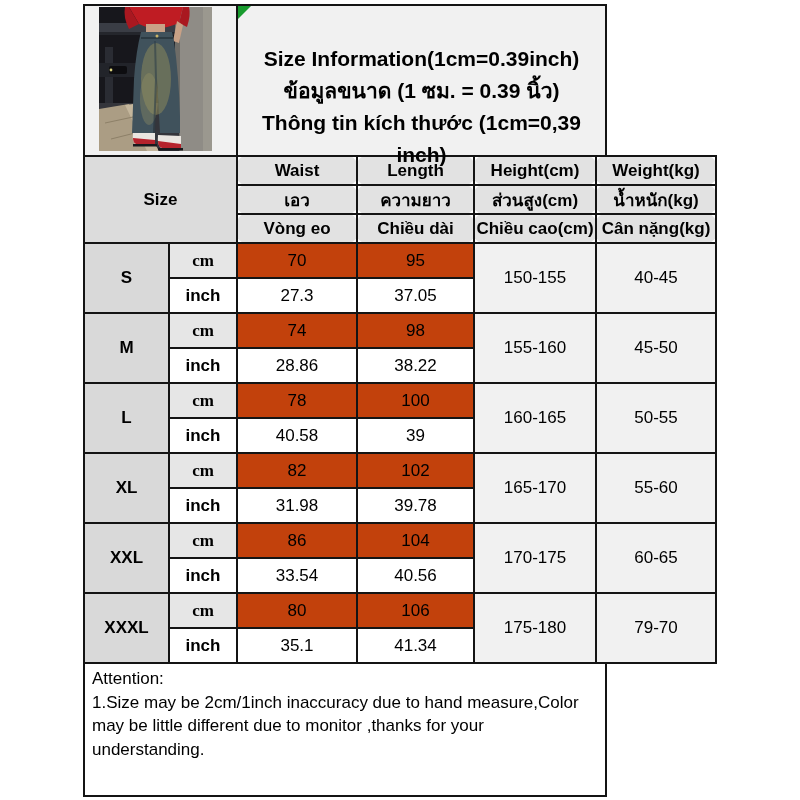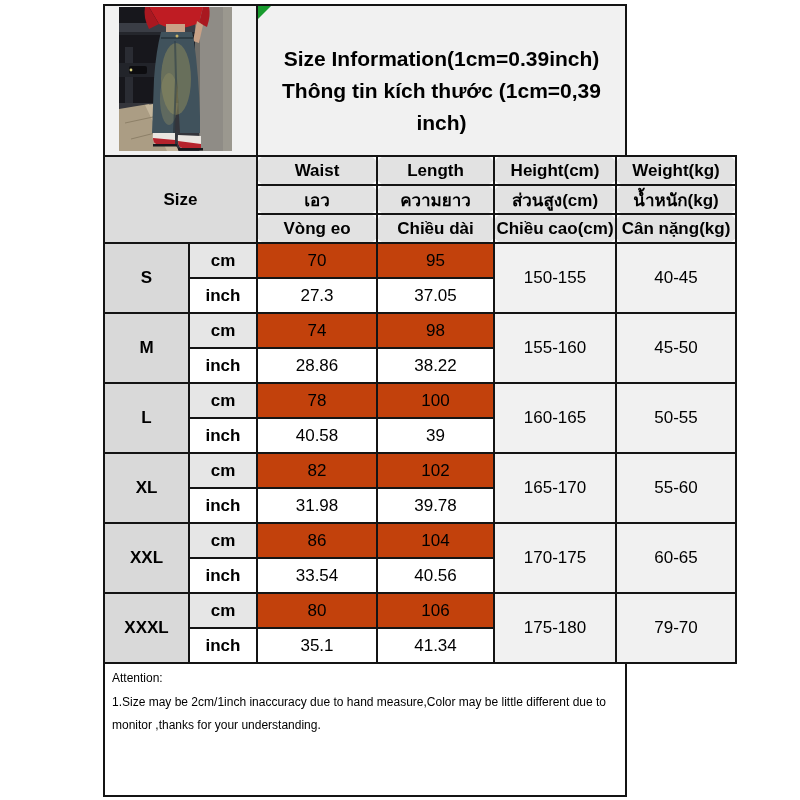--- a/index.html
+++ b/index.html
@@ -1,18 +1,18 @@
 <!DOCTYPE html>
 <html><head>
 <meta charset="utf-8">
 <style>
   html,body{margin:0;padding:0;background:#fff;}
   .sheet{position:relative;width:800px;height:800px;background:#ffffff;overflow:hidden;
          font-family:"Liberation Sans","DejaVu Sans",sans-serif;color:#000;}
-  .content{position:absolute;left:83px;top:4px;width:524px;margin-left:20px;}
+  .content{position:absolute;left:83px;top:4px;width:524px;}
 
   
   .top{display:flex;height:151px;border:2px solid #141414;border-bottom:none;
        background:#f1f1f1;box-sizing:border-box;}
   .photo-cell{width:153px;border-right:2px solid #141414;box-sizing:border-box;
               position:relative;background:#f1f1f1;}
   .photo-frame{position:absolute;left:14px;top:1px;width:113px;height:144px;overflow:hidden;}
   .info-cell{flex:1;position:relative;text-align:center;padding-top:37px;box-sizing:border-box;}
   .corner-tri{position:absolute;left:0;top:0;width:13px;height:13px;
               clip-path:polygon(0 0,100% 0,0 100%);}
@@ -21,29 +21,29 @@
   
   table.size-table{border-collapse:collapse;table-layout:fixed;width:632px;}
   .size-table td{border:2px solid #141414;text-align:center;vertical-align:middle;
                  font-size:17px;padding:0;overflow:hidden;}
   tr.hrow{height:29px;}
   tr.drow{height:35px;}
   .b{font-weight:bold;border-radius:9px;}
   .bg-hdr{background:#e2e2e2;}
   .bg-sizebig{background:#dcdcdc;font-size:31px;font-weight:bold;}
   .bg-sizelabel{background:#d9d9d9;font-weight:bold;}
-  .bg-unitcm{background:#e6e6e6;font-weight:bold;}
+  .bg-unitcm{background:#e6e6e6;font-weight:bold;font-family:Liberation Serif, serif;}
   .bg-valcm{background:#c2410c;}
   .bg-unitinch{background:#ffffff;font-weight:bold;}
   .bg-valinch{background:#ffffff;}
   .bg-range{background:#f1f1f1;}
 
   
   .attention{border:2px solid #141414;border-top:none;height:133px;box-sizing:border-box;
-             padding:3px 16px 0 7px;background:#fff;font-size:12px;line-height:23.5px;text-align:left;}
+             padding:3px 16px 0 7px;background:#fff;font-size:17px;line-height:23.5px;text-align:left;}
 </style>
 </head>
 <body>
 
 <div class="sheet">
   <div class="content">
 
     <div class="top">
       <div class="photo-cell">
         <div class="photo-frame">
@@ -86,20 +86,21 @@
             <path d="M59,128 Q58,138 62,141 L82,141 L82,129 Z" fill="#e9e5e0"></path>
             <path d="M59,134 Q59,140 63,141 L82,141 L82,137 Z" fill="#b5232c"></path>
             <rect x="34" y="137" width="24" height="2.5" fill="#1a1a1e"></rect>
             <rect x="59" y="141" width="25" height="2.5" fill="#1a1a1e"></rect>
           </svg>
         </div>
       </div>
       <div class="info-cell">
         <div class="corner-tri" id="cornerTri" style="background: rgb(24, 155, 46);"></div>
         <div class="t1">Size Information(1cm=0.39inch)</div>
+        <div class="t1">ข้อมูลขนาด (1 ซม. = 0.39 นิ้ว)</div>
         <div class="t1">Thông tin kích thước (1cm=0,39 inch)</div>
       </div>
     </div>
 
     <table class="size-table">
       <colgroup>
         <col style="width:85px">
           <col style="width:68px">
           <col style="width:120px">
         <col style="width:117px">

